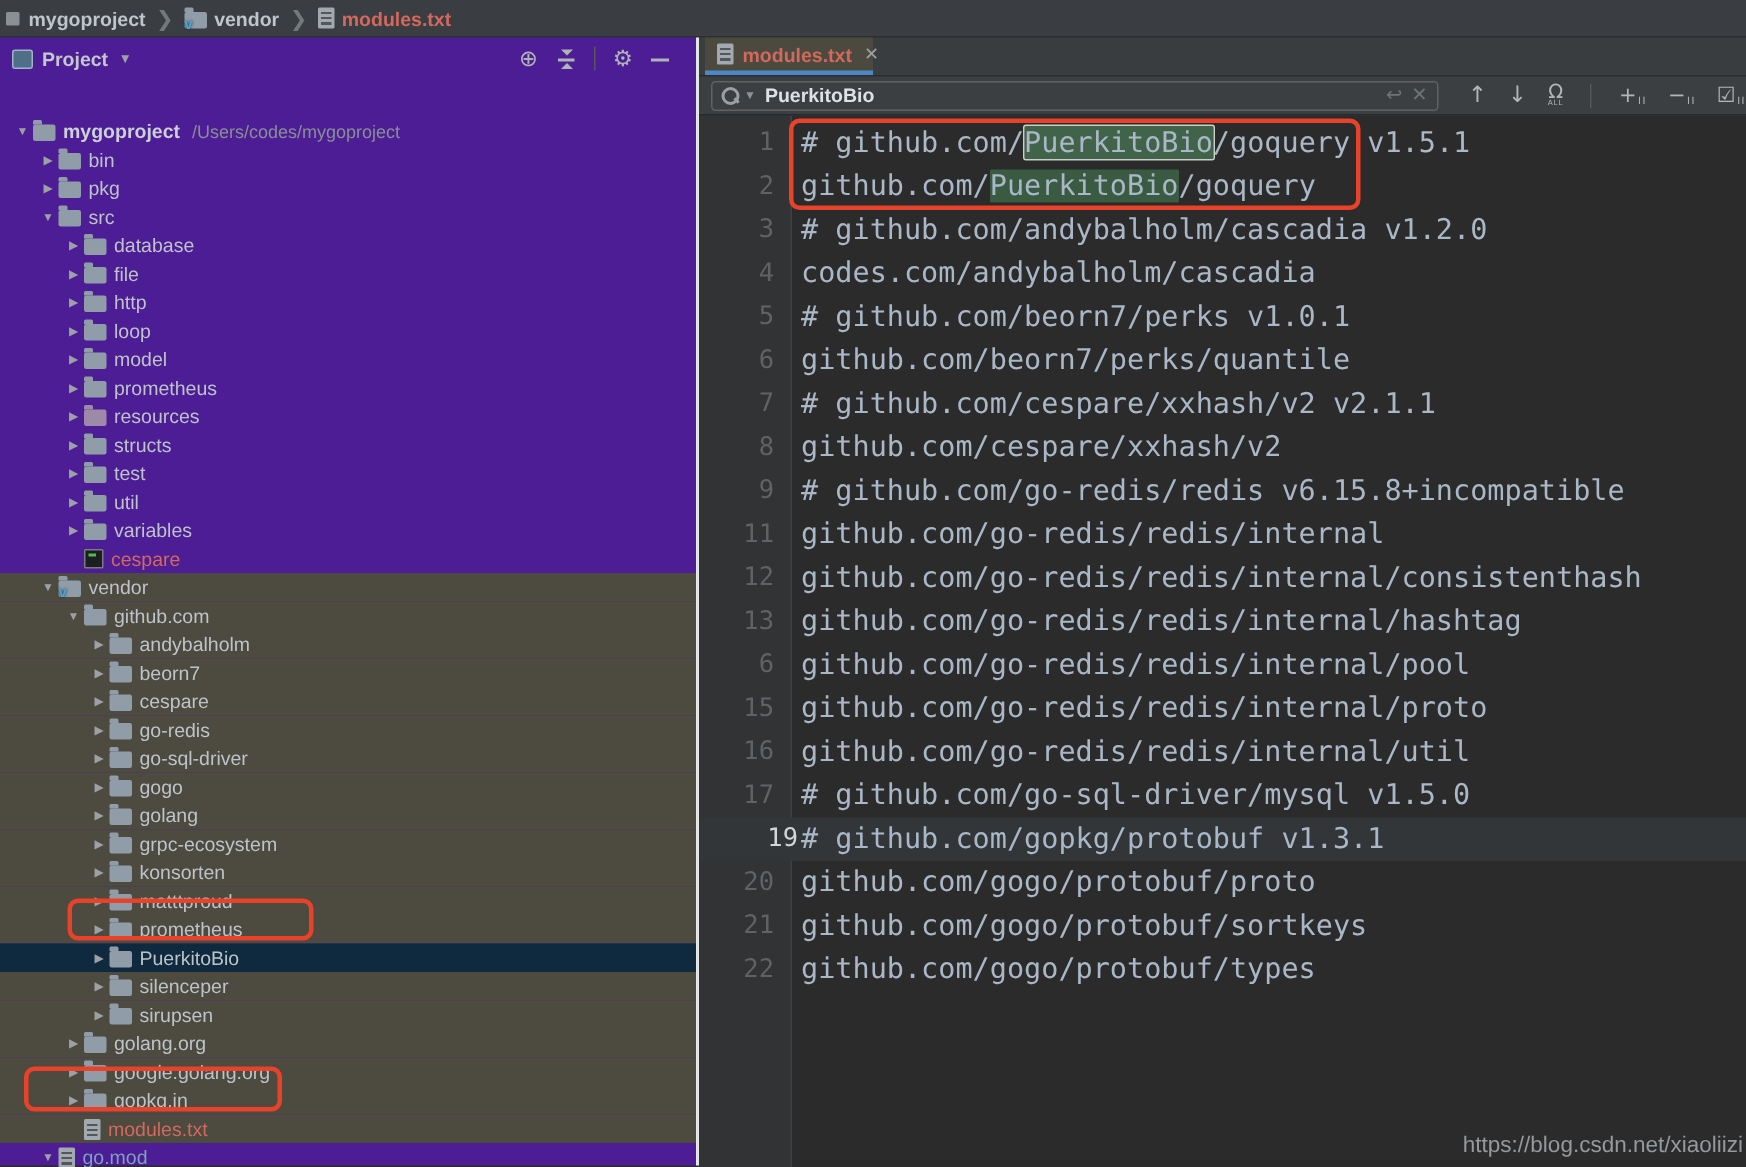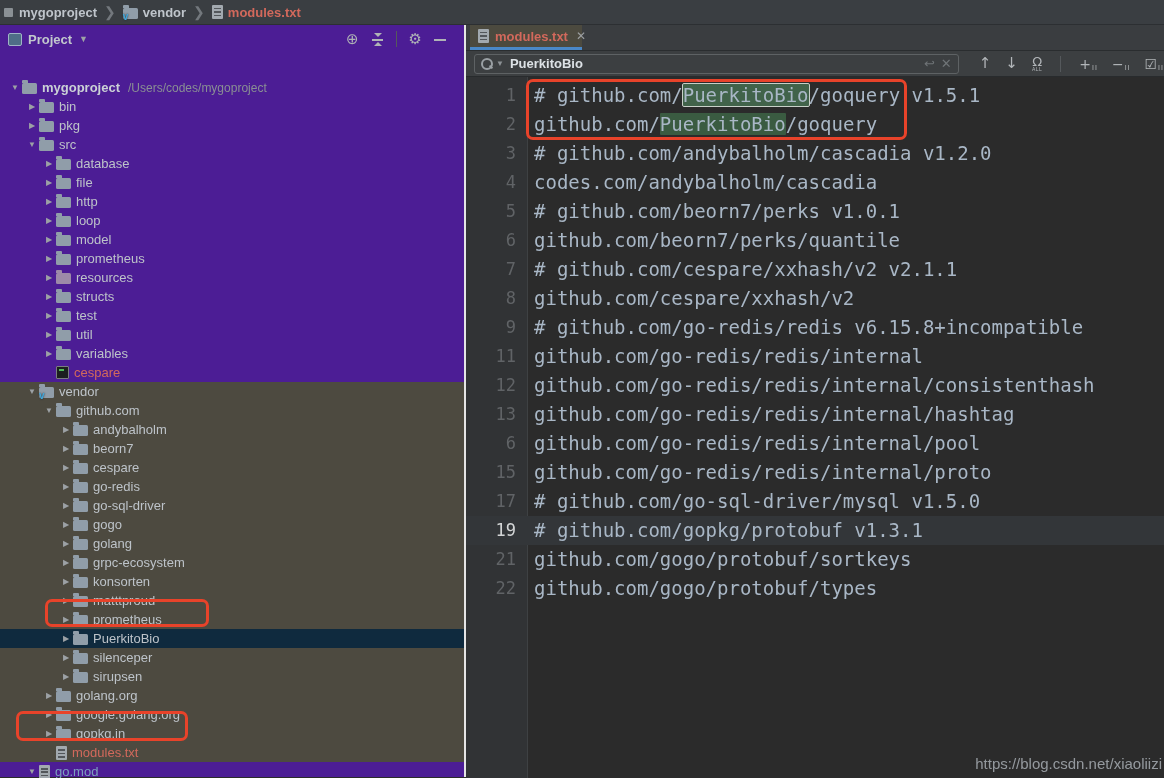--- a/index.html
+++ b/index.html
@@ -97,21 +97,21 @@
 
   .code-area { position:absolute; left:0; right:0; top:52px; bottom:0; overflow:hidden;
     font-family:"DejaVu Sans Mono", monospace; }
   .gutter-bg { position:absolute; left:0; top:0; bottom:0; width:62px; background:#313335;
     border-right:1px solid #3E4143; }
   .code-lines { position:absolute; left:0; right:0; top:4px; }
   .code-line { position:relative; height:29px; line-height:29px; white-space:pre; }
   .code-line.caret-line { background:#333639; }
   .line-num { position:absolute; left:0; top:0; width:50px; text-align:right;
     font-size:17px; color:#606366; }
-  .caret-line .line-num { color:#D3D5D6; }
+  .caret-line .line-num { color:#D3D5D6;margin-left:16px; }
   .line-text { display:block; margin-left:68px; font-size:19px; color:#A9B7C6; }
   .match { background:#3A5B41; border-radius:1px; }
   .match.current { background:#41634A; outline:1px solid #C8D0C8; }
 
   .watermark { position:absolute; right:2px; bottom:6px; font-size:15px;
     color:rgba(167,173,179,.85); font-family:"Liberation Sans",sans-serif; z-index:5; }
 
   
   .annot { position:absolute; border:3px solid #E8432A; border-radius:7px;
     pointer-events:none; z-index:10; }
@@ -399,22 +399,24 @@
           <div class="code-line"><span class="line-num">5</span><span class="line-text"># github.com/beorn7/perks v1.0.1</span></div>
           <div class="code-line"><span class="line-num">6</span><span class="line-text">github.com/beorn7/perks/quantile</span></div>
           <div class="code-line"><span class="line-num">7</span><span class="line-text"># github.com/cespare/xxhash/v2 v2.1.1</span></div>
           <div class="code-line"><span class="line-num">8</span><span class="line-text">github.com/cespare/xxhash/v2</span></div>
           <div class="code-line"><span class="line-num">9</span><span class="line-text"># github.com/go-redis/redis v6.15.8+incompatible</span></div>
           <div class="code-line"><span class="line-num">11</span><span class="line-text">github.com/go-redis/redis/internal</span></div>
           <div class="code-line"><span class="line-num">12</span><span class="line-text">github.com/go-redis/redis/internal/consistenthash</span></div>
           <div class="code-line"><span class="line-num">13</span><span class="line-text">github.com/go-redis/redis/internal/hashtag</span></div>
           <div class="code-line"><span class="line-num">6</span><span class="line-text">github.com/go-redis/redis/internal/pool</span></div>
           <div class="code-line"><span class="line-num">15</span><span class="line-text">github.com/go-redis/redis/internal/proto</span></div>
+          <div class="code-line"><span class="line-num">16</span><span class="line-text">github.com/go-redis/redis/internal/util</span></div>
           <div class="code-line"><span class="line-num">17</span><span class="line-text"># github.com/go-sql-driver/mysql v1.5.0</span></div>
           <div class="code-line caret-line"><span class="line-num">19</span><span class="line-text"># github.com/gopkg/protobuf v1.3.1</span></div>
+          <div class="code-line"><span class="line-num">20</span><span class="line-text">github.com/gogo/protobuf/proto</span></div>
           <div class="code-line"><span class="line-num">21</span><span class="line-text">github.com/gogo/protobuf/sortkeys</span></div>
           <div class="code-line"><span class="line-num">22</span><span class="line-text">github.com/gogo/protobuf/types</span></div>
         </div>
       <div class="watermark">https://blog.csdn.net/xiaoliizi</div>
     </div>
   </div>
 
   <div class="annot annot-lines"></div>
   <div class="annot annot-puerkito"></div>
   <div class="annot annot-modules"></div>

